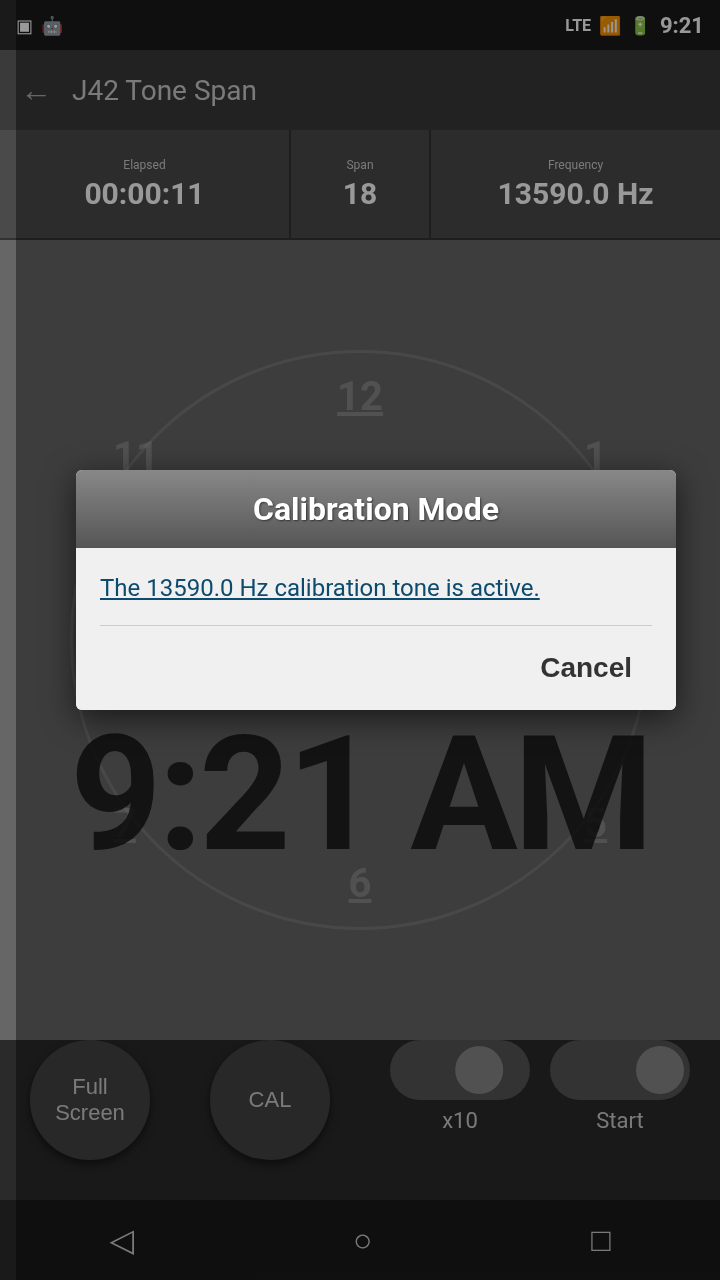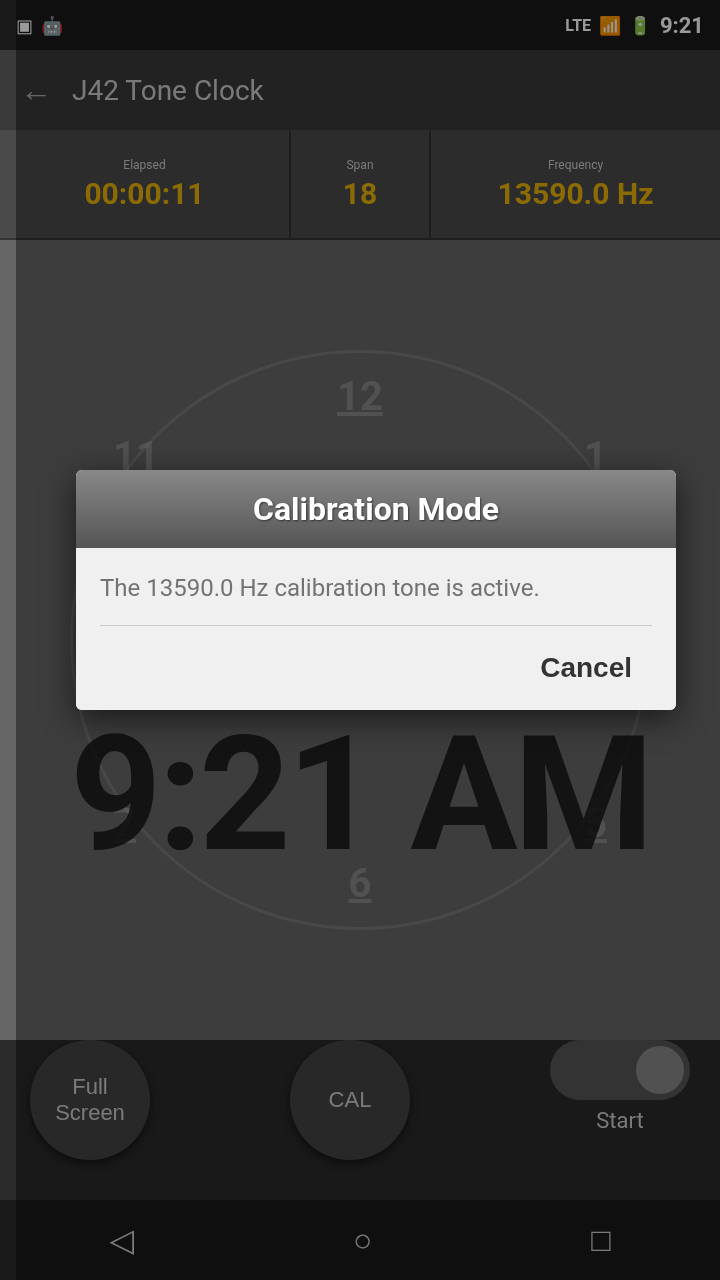--- a/index.html
+++ b/index.html
@@ -81,21 +81,21 @@
     }
     .stat-cell:last-child {
       border-right: none;
     }
     .stat-label {
       color: #cccccc;
       font-size: 12px;
       font-weight: 400;
     }
     .stat-value {
-      color: #eab308;
+      color: #ffffff;
       font-size: 30px;
       font-weight: bold;
       margin-top: 4px;
     }
     .stat-cell.span-cell {
       flex: 0 0 140px;
     }
 
     
     .clock-area {
@@ -266,23 +266,24 @@
       color: #ffffff;
       font-size: 32px;
       font-weight: bold;
       text-shadow: 1px 1px 2px rgba(0,0,0,0.5);
     }
     .dialog-body {
       background: #f0f0f0;
       padding: 24px 24px 0 24px;
     }
     .dialog-message {
-      color: #737373;
+      color: #0c4a6e;
       font-size: 24px;
       line-height: 1.4;
+      text-decoration: underline;
     }
     .dialog-divider {
       height: 1px;
       background: #cccccc;
       margin-top: 20px;
     }
     .dialog-actions {
       background: #f0f0f0;
       padding: 16px 24px;
       display: flex;
@@ -307,21 +308,21 @@
     <span class="status-icon">🤖</span>
   </div>
   <span class="lte-text">LTE</span>
   <span class="status-icon">📶</span>
   <span class="status-icon">🔋</span>
   <span class="status-time">9:21</span>
 </div>
 
 <div class="app-bar">
   <span class="back-arrow">←</span>
-  <span class="app-title">J42 Tone Clock</span>
+  <span class="app-title">J42 Tone Span</span>
 </div>
 
 <div class="stats-row">
   <div class="stat-cell">
     <span class="stat-label">Elapsed</span>
     <span class="stat-value">00:00:11</span>
   </div>
   <div class="stat-cell span-cell">
     <span class="stat-label">Span</span>
     <span class="stat-value">18</span>
@@ -346,20 +347,26 @@
 
 <div class="bottom-bar">
   <button class="round-button">
     <span class="round-button-label">Full<br>Screen</span>
   </button>
   <button class="round-button">
     <span class="round-button-label">CAL</span>
   </button>
   <div class="toggle-group">
     <div class="toggle-container">
+      <div class="toggle-track active">
+        <div class="toggle-knob on"></div>
+      </div>
+      <span class="toggle-label">x10</span>
+    </div>
+    <div class="toggle-container">
       <div class="toggle-track">
         <div class="toggle-knob off"></div>
       </div>
       <span class="toggle-label">Start</span>
     </div>
   </div>
 </div>
 
 <div class="nav-bar">
   <span class="nav-icon">◁</span>

